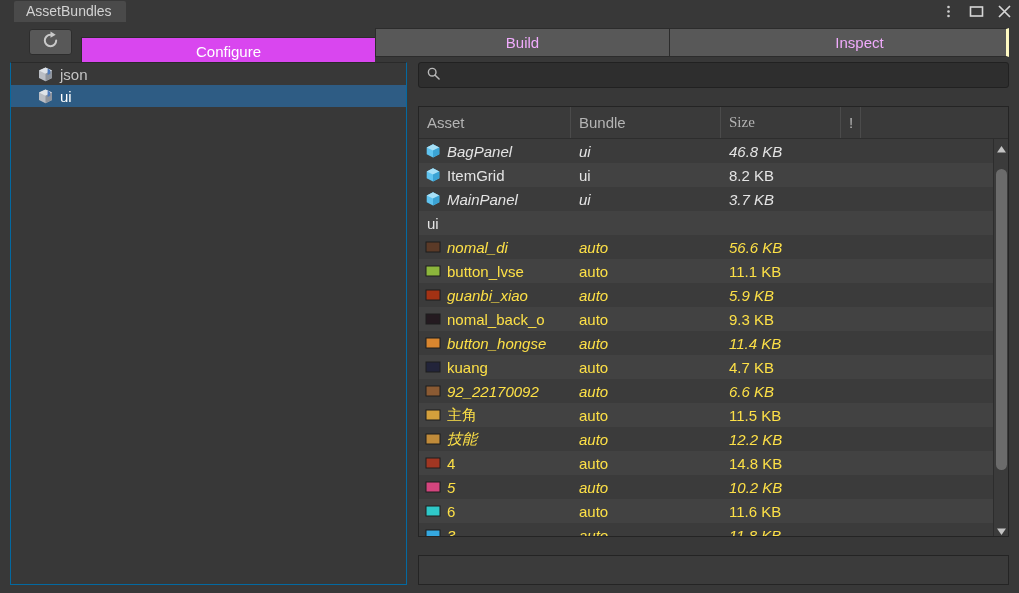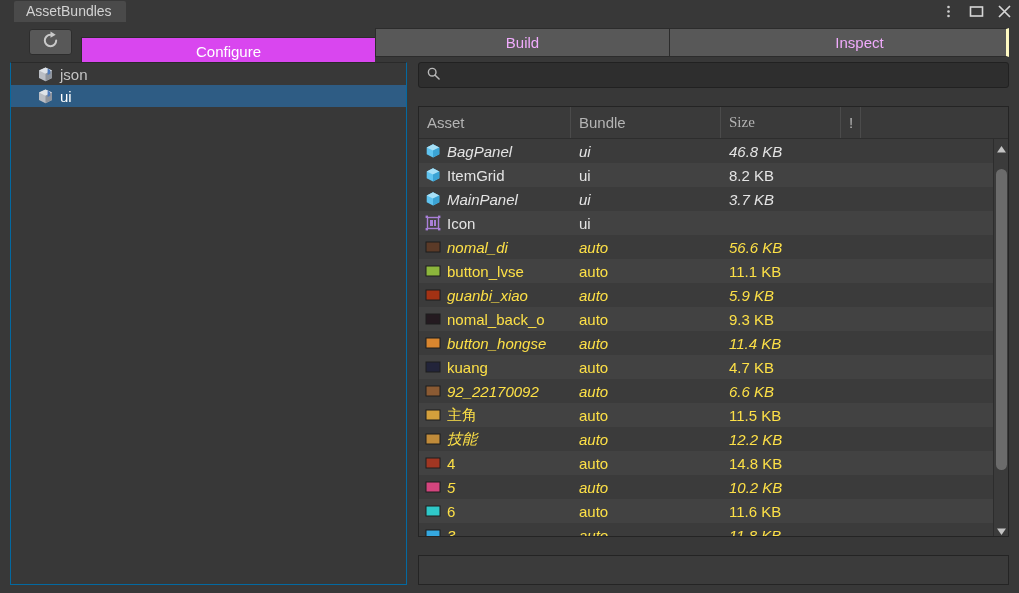--- a/index.html
+++ b/index.html
@@ -355,32 +355,20 @@
        <path d="M8 1.3 L14.3 4.4 L14.3 11.3 L8 14.5 L1.7 11.3 L1.7 4.4 Z" fill="#5fc3ef"></path>
        <path d="M8 1.3 L14.3 4.4 L8 7.6 L1.7 4.4 Z" fill="#a7e0f7"></path>
        <path d="M8 7.6 L14.3 4.4 L14.3 11.3 L8 14.5 Z" fill="#3ba3d4"></path>
      </svg></span>
        <span>MainPanel</span>
      </div>
      <div class="cell bundle bright">ui</div>
      <div class="cell size bright">3.7 KB</div>
             </div>
             <div class="row even">
-              <div class="cell asset bright">
-       <span class="thumb"><svg width="16" height="16" viewBox="0 0 16 16">
-       <rect x="2.5" y="2.5" width="11" height="11" fill="none" stroke="#a97fd8" stroke-width="1.4"></rect>
-       <rect x="5" y="5" width="3" height="6" fill="#a97fd8"></rect>
-       <rect x="9" y="5" width="2" height="6" fill="#a97fd8"></rect>
-       <rect x="0.6" y="0.6" width="2.4" height="2.4" fill="#a97fd8"></rect>
-       <rect x="13" y="0.6" width="2.4" height="2.4" fill="#a97fd8"></rect>
-       <rect x="0.6" y="13" width="2.4" height="2.4" fill="#a97fd8"></rect>
-       <rect x="13" y="13" width="2.4" height="2.4" fill="#a97fd8"></rect>
-     </svg></span>
-       <span>Icon</span>
-     </div>
      <div class="cell bundle bright">ui</div>
             </div>
             <div class="row odd">
               <div class="cell asset dim">
        <span class="thumb"><svg width="16" height="16" viewBox="0 0 16 16">
        <rect x="1" y="3" width="14" height="10" fill="#5b3a27" stroke="#1d1d1d" stroke-width="1"></rect>
      </svg></span>
        <span>nomal_di</span>
      </div>
      <div class="cell bundle dim">auto</div>

